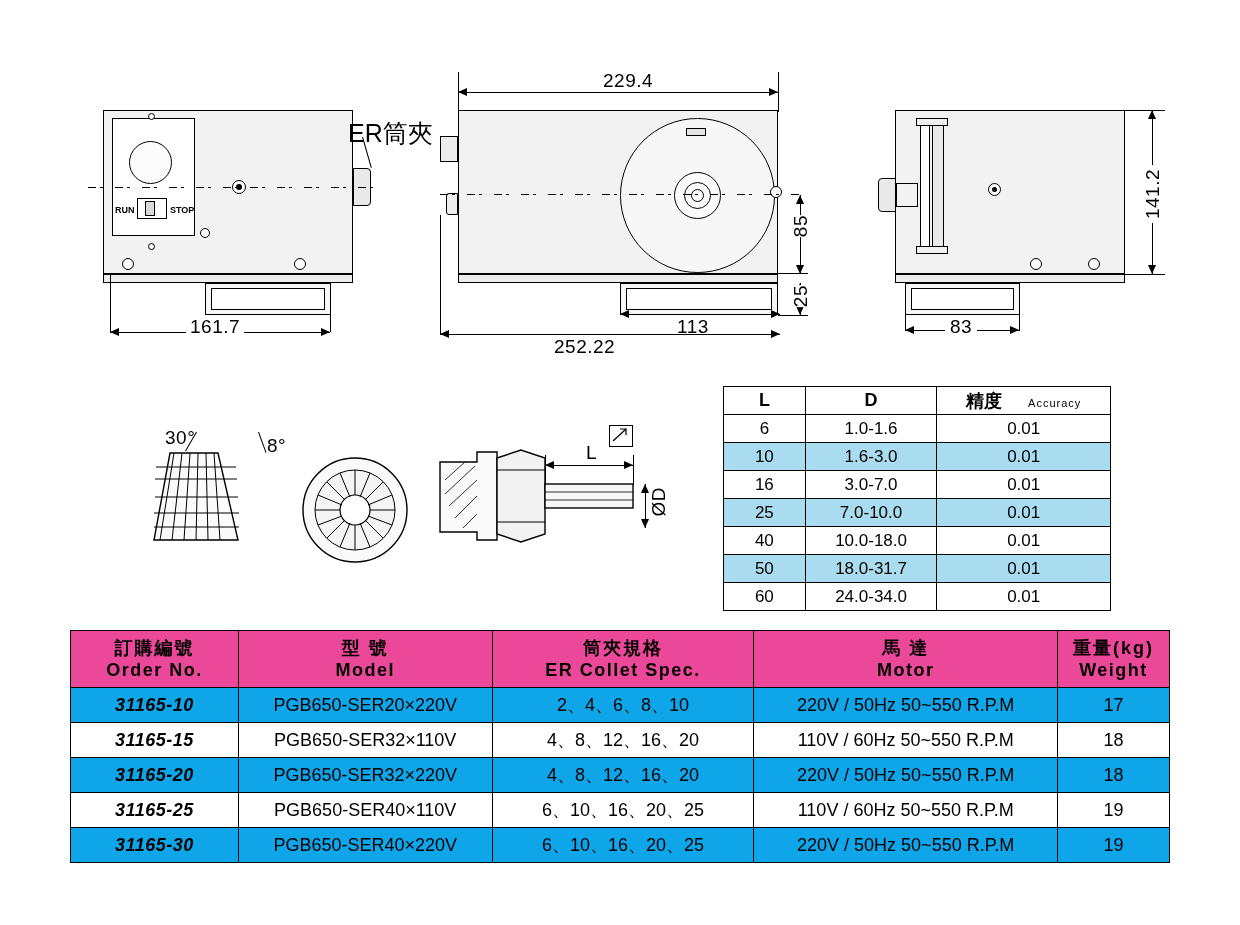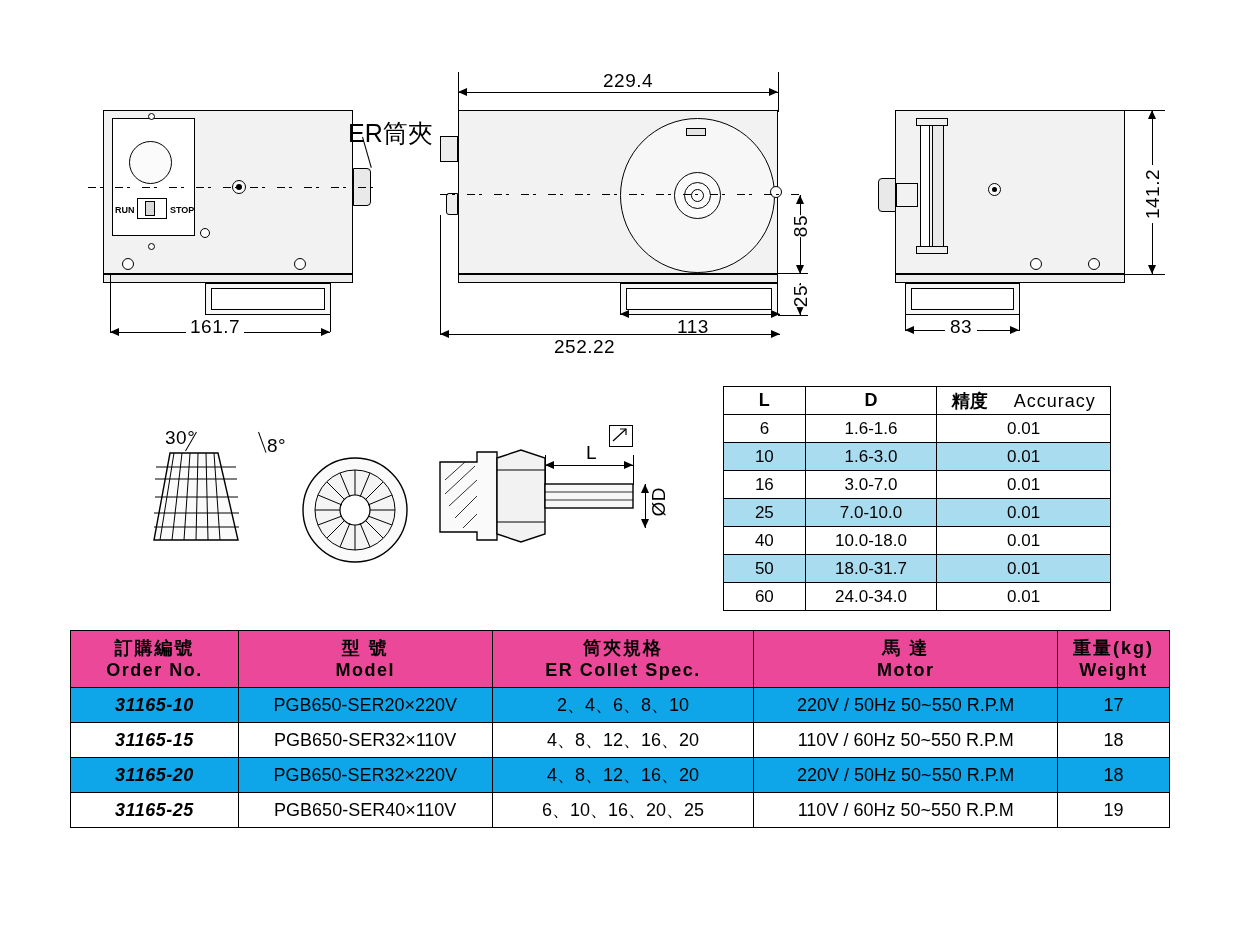--- a/index.html
+++ b/index.html
@@ -46,21 +46,21 @@
     font-size:17px;
     background:#fff;
   }
   .lt th,.lt td{
     border:1px solid #000;text-align:center;height:27px;padding:0 2px;
     font-weight:normal;
   }
   .lt thead th{font-weight:bold;font-size:18px;}
   .lt .accuracy-head{font-weight:normal;}
   .lt .accuracy-head b{font-weight:bold;font-size:18px;}
-  .lt .accuracy-head span{font-size:18px;letter-spacing:1px;margin-left:21px;}
+  .lt .accuracy-head span{font-size:11px;letter-spacing:1px;margin-left:21px;}
   .lt tr.alt td{background:#aadcf0;}
   .lt col.c1{width:82px;}
   .lt col.c2{width:132px;}
   .lt col.c3{width:174px;}
 
   .ot{
     position:absolute;left:70px;top:630px;width:1100px;
     border:1.8px solid #000;font-size:18px;background:#fff;
   }
   .ot th,.ot td{border:1px solid #000;text-align:center;}
@@ -308,21 +308,21 @@
         <th>D</th>
         <th class="accuracy-head">
           <b>精度</b>
           <span>Accuracy</span>
         </th>
       </tr>
     </thead>
     <tbody>
       <tr>
         <td>6</td>
-        <td>1.6-1.6</td>
+        <td>1.0-1.6</td>
         <td>0.01</td>
       </tr>
       <tr class="alt">
         <td>10</td>
         <td>1.6-3.0</td>
         <td>0.01</td>
       </tr>
       <tr>
         <td>16</td>
         <td>3.0-7.0</td>
@@ -405,16 +405,23 @@
         <td>220V / 50Hz   50~550 R.P.M</td>
         <td>18</td>
       </tr>
       <tr>
         <td class="orderno">31165-25</td>
         <td>PGB650-SER40×110V</td>
         <td>6、10、16、20、25</td>
         <td>110V / 60Hz   50~550 R.P.M</td>
         <td>19</td>
       </tr>
+      <tr class="alt">
+        <td class="orderno">31165-30</td>
+        <td>PGB650-SER40×220V</td>
+        <td>6、10、16、20、25</td>
+        <td>220V / 50Hz   50~550 R.P.M</td>
+        <td>19</td>
+      </tr>
     </tbody>
   </table>
 
 </div>
 
 </body></html>

